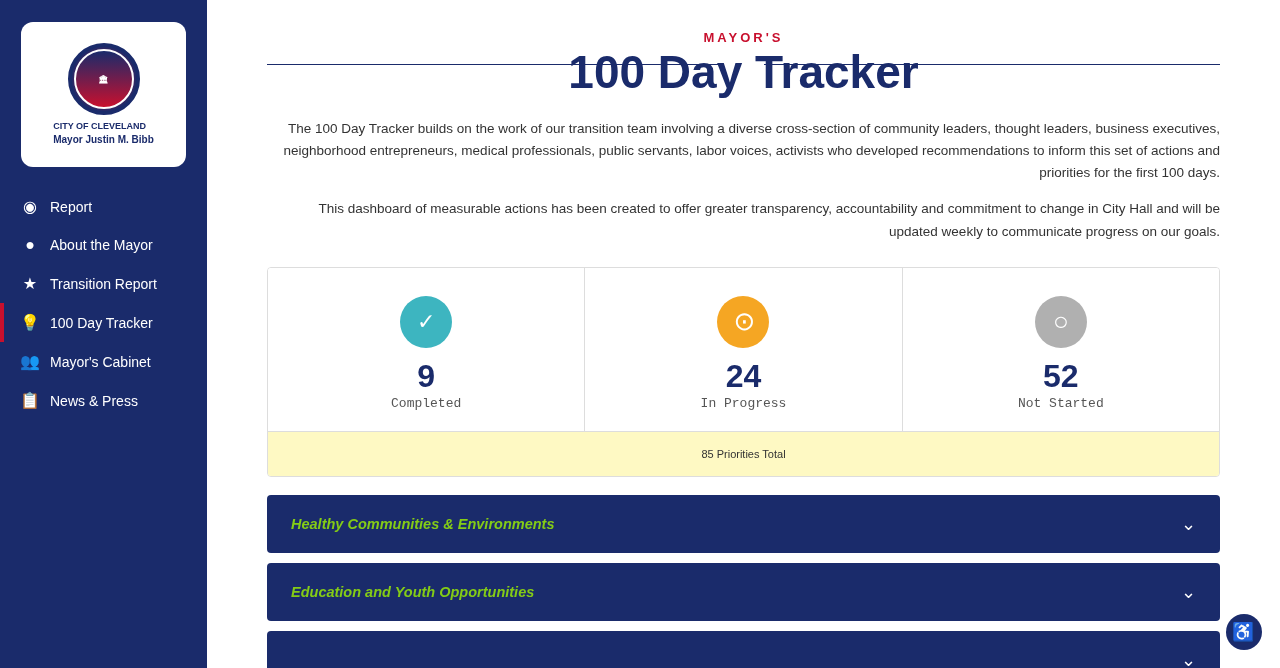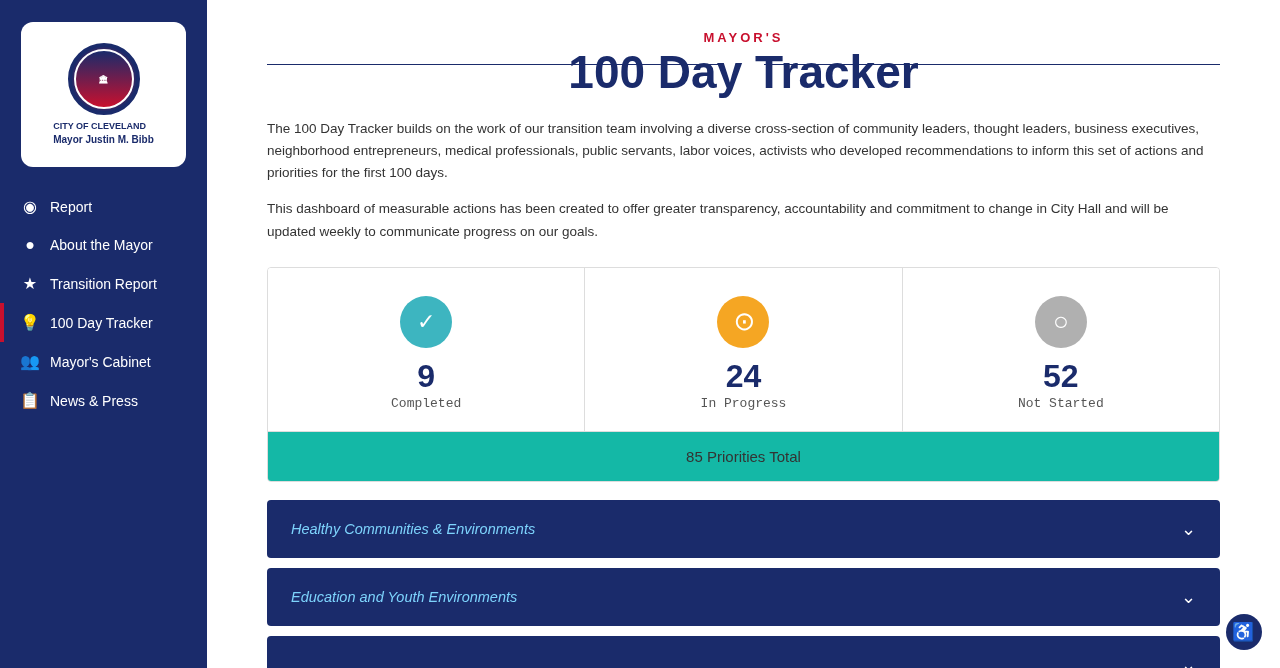--- a/index.html
+++ b/index.html
@@ -145,20 +145,21 @@
       font-size: 46px;
       font-weight: bold;
       line-height: 1.1;
     }
 
     .intro-text {
       font-size: 13.5px;
       color: #333;
       line-height: 1.65;
       margin-bottom: 14px;
+      text-align: right;
     }
 
     
     .stats-container {
       border: 1.5px solid #ddd;
       border-radius: 4px;
       display: flex;
       flex-direction: column;
       margin-top: 24px;
       overflow: hidden;
@@ -214,48 +215,48 @@
     }
 
     .stat-label {
       font-size: 13px;
       color: #555;
       margin-top: 4px;
       font-family: Liberation Mono, monospace;
     }
 
     .totals-row {
-      background: #14b8a6;
+      background: #fef9c3;
       text-align: center;
       padding: 16px;
-      font-size: 15px;
+      font-size: 11px;
       color: #333;
     }
 
     
     .accordion-section {
       background: #1a2b6b;
       border-radius: 4px;
       margin-bottom: 10px;
       display: flex;
       align-items: center;
       justify-content: space-between;
       padding: 18px 24px;
       cursor: pointer;
     }
 
     .accordion-section.partial {
       margin-top: 18px;
     }
 
     .accordion-label {
-      color: #7dd3fc;
+      color: #84cc16;
       font-size: 14.5px;
       font-style: italic;
-      font-weight: normal;
+      font-weight: bold;
     }
 
     .accordion-chevron {
       color: #fff;
       font-size: 18px;
     }
 
     
     #accessibility-btn {
       position: fixed;
@@ -352,21 +353,21 @@
       <span>85 Priorities Total</span>
     </div>
   </div>
 
   <div class="accordion-section partial">
     <span class="accordion-label">Healthy Communities &amp; Environments</span>
     <span class="accordion-chevron">⌄</span>
   </div>
 
   <div class="accordion-section">
-    <span class="accordion-label">Education and Youth Environments</span>
+    <span class="accordion-label">Education and Youth Opportunities</span>
     <span class="accordion-chevron">⌄</span>
   </div>
 
   <div class="accordion-section" style="margin-top:0;">
     <span class="accordion-label"></span>
     <span class="accordion-chevron">⌄</span>
   </div>
 
 </div>
 

